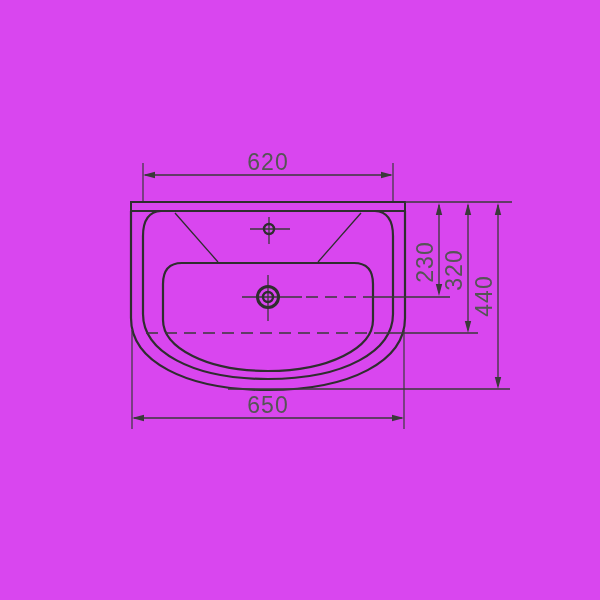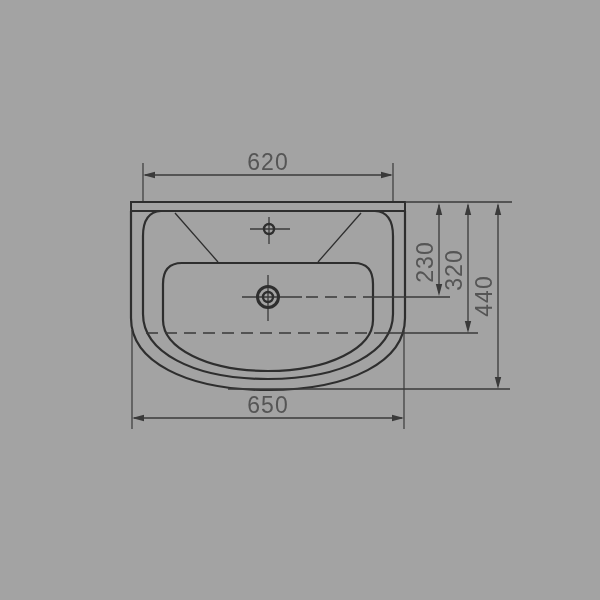--- a/index.html
+++ b/index.html
@@ -1,20 +1,20 @@
 <!DOCTYPE html>
 <html><head>
 <meta charset="utf-8">
 <style>
   html,body{margin:0;padding:0;}
   body{
     width:600px;height:600px;background:#ffffff;overflow:hidden;
     font-family:"Liberation Sans", sans-serif;
   }
-  .stage{position:relative;width:600px;height:600px;background:#a3a3a3;}
+  .stage{position:relative;width:600px;height:600px;background:#d946ef;}
   svg{display:block}
   .dim-text{
     font-family:"Liberation Sans", sans-serif;
     font-size:23px;
     letter-spacing:1px;
     fill:#555555;
   }
   .outline{stroke:#2e2e2e;fill:none;}
   .dimline{stroke:#3a3a3a;fill:none;}
   .arrow{fill:#3a3a3a;stroke:none;}

